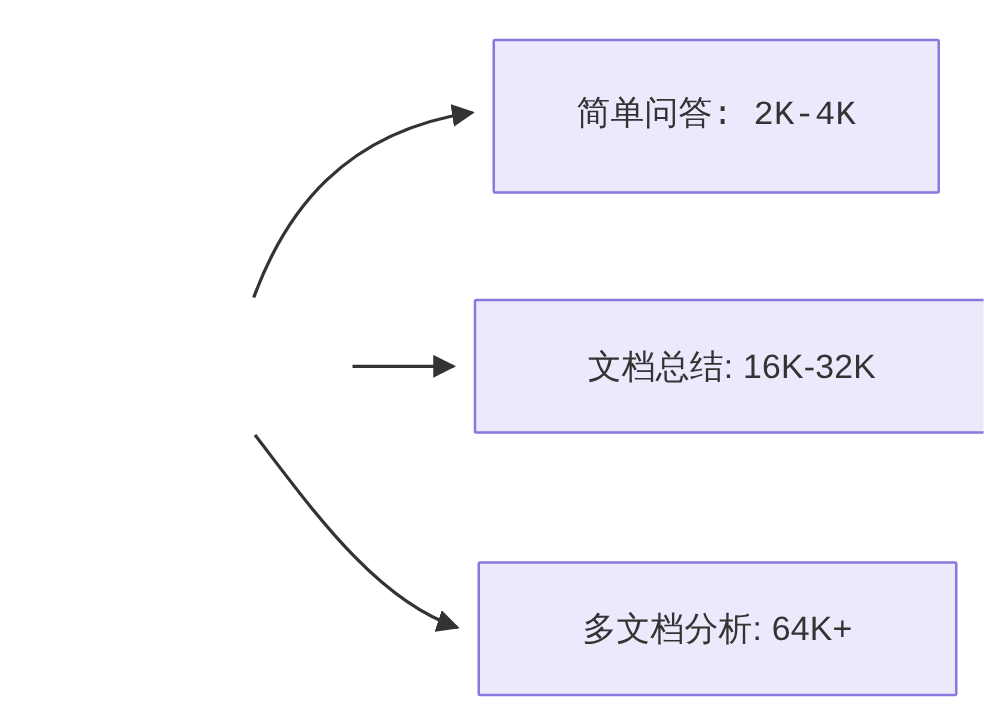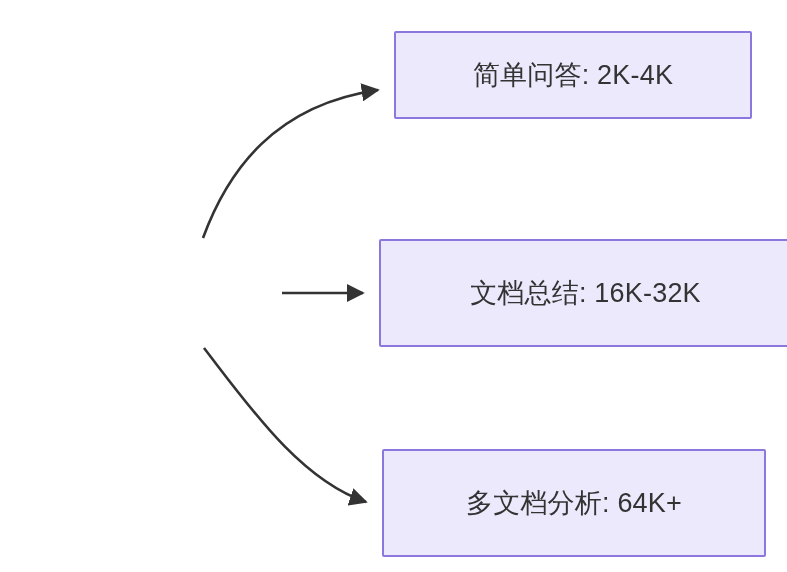--- a/index.html
+++ b/index.html
@@ -38,21 +38,21 @@
   }
   .flow-node .node-label {
     font-size: 27px;
     line-height: 1.2;
     color: #333333;
     white-space: nowrap;
     letter-spacing: 0.2px;
   }
   
   #node-source      { left: 31px;  top: 239px; width: 250px; height: 108px; }
-  #node-simple-qa   { left: 394px; top: 31px;  width: 358px; height: 88px; }
+  #node-simple-qa   { left: 394px; top: 31px;  width: 358px; height: 124px; font-family: Liberation Mono, monospace; }
   #node-doc-summary { left: 379px; top: 239px; width: 413px; height: 108px; }
   #node-multi-doc   { left: 382px; top: 449px; width: 384px; height: 108px; }
 </style>
 </head>
 <body>
 
 <div id="diagram-canvas">
 
   <svg id="edge-layer" viewBox="0 0 787 572" width="787" height="572" xmlns="http://www.w3.org/2000/svg">
     <defs>

